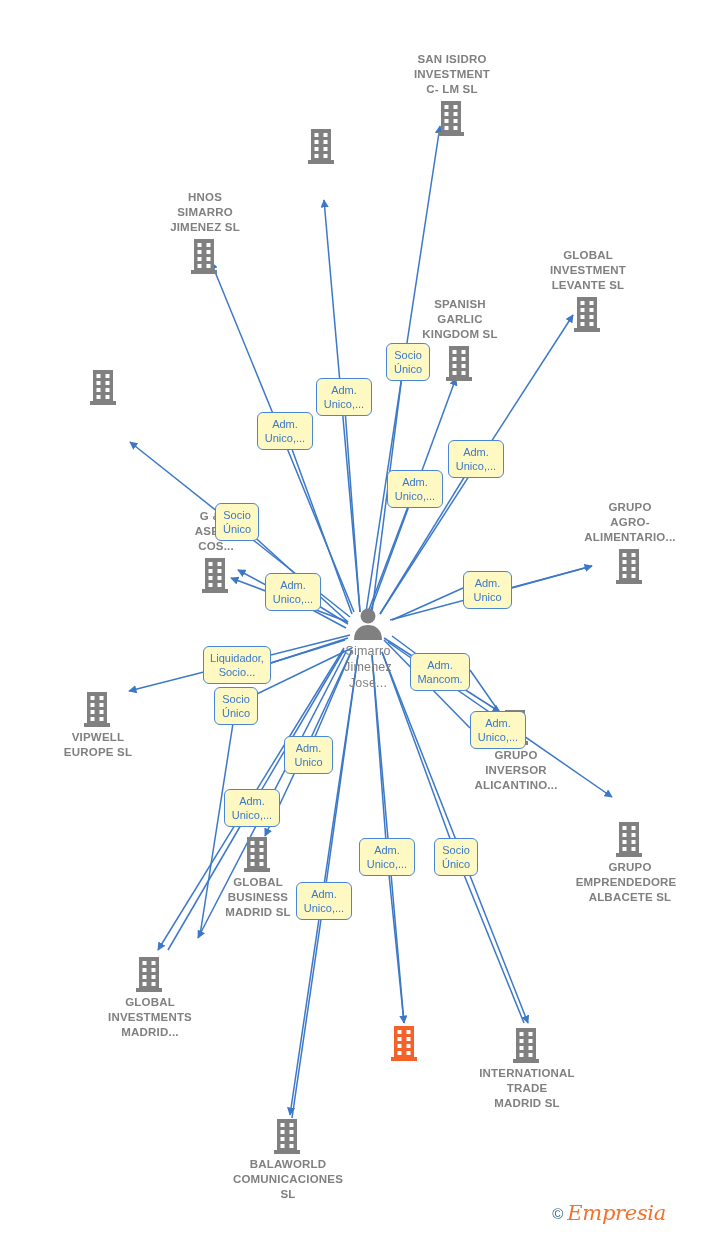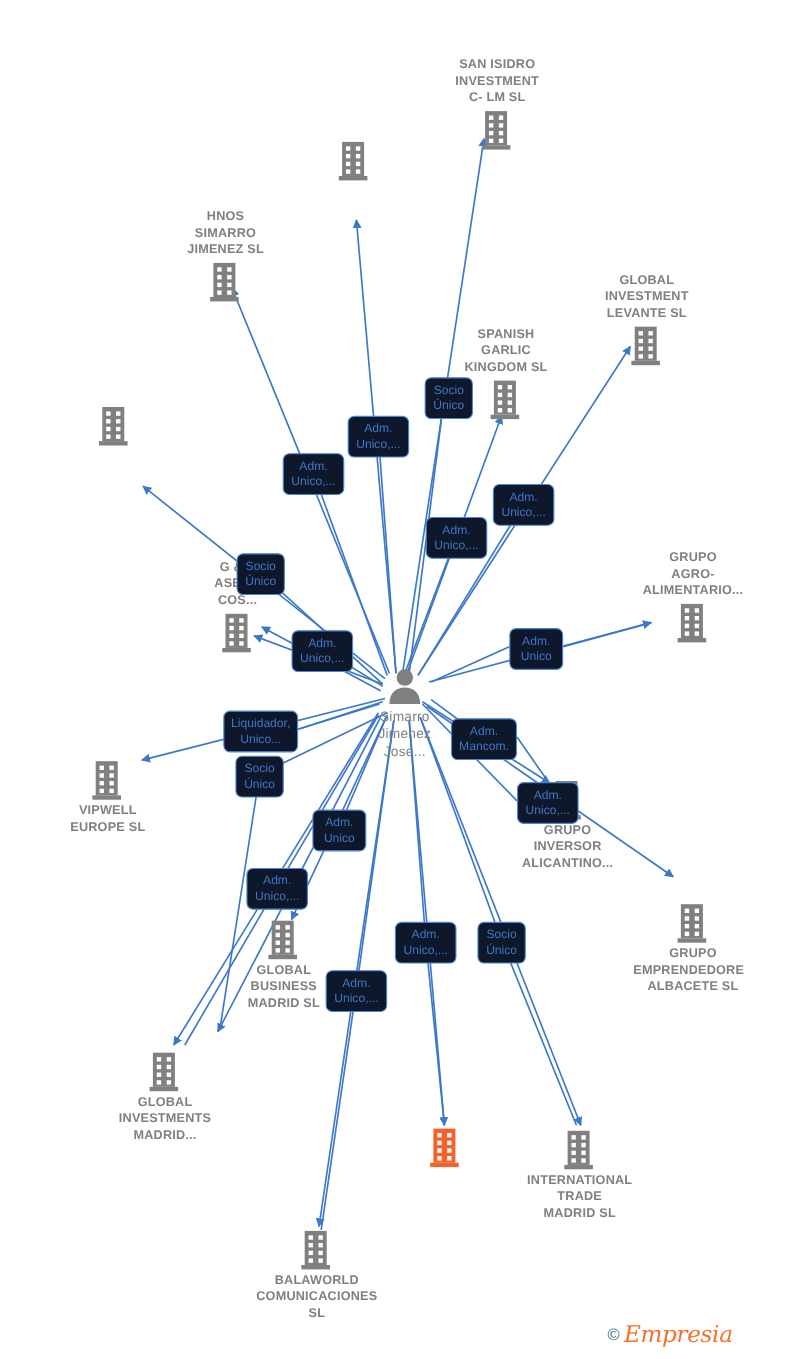--- a/index.html
+++ b/index.html
@@ -44,21 +44,21 @@
   .node .glyph {
     display: block;
     margin: 0 auto;
     line-height: 0;
   }
   .node.label-above .label { margin-bottom: 2px; }
   .node.label-below .label { margin-top: 2px; }
 
   .badge {
     position: absolute;
-    background: #0f172a;
+    background: #fef9c3;
     border: 1.6px solid #4a86d8;
     border-radius: 6px;
     color: #3c78c8;
     font-size: 11px;
     line-height: 14px;
     text-align: center;
     padding: 4px 5px;
     z-index: 20;
     white-space: pre-line;
     box-sizing: border-box;
@@ -449,21 +449,21 @@
 Unico,...</div>
       <div class="badge" style="left: 387px; top: 470px; width: 56px; min-height: 34px;">Adm.
 Unico,...</div>
       <div class="badge" style="left: 215px; top: 503px; width: 44px; min-height: 34px;">Socio
 Único</div>
       <div class="badge" style="left: 463px; top: 571px; width: 49px; min-height: 34px;">Adm.
 Unico</div>
       <div class="badge" style="left: 265px; top: 573px; width: 56px; min-height: 34px;">Adm.
 Unico,...</div>
       <div class="badge" style="left: 203px; top: 646px; width: 68px; min-height: 34px;">Liquidador,
-Unico...</div>
+Socio...</div>
       <div class="badge" style="left: 410px; top: 653px; width: 60px; min-height: 34px;">Adm.
 Mancom.</div>
       <div class="badge" style="left: 214px; top: 687px; width: 44px; min-height: 34px;">Socio
 Único</div>
       <div class="badge" style="left: 470px; top: 711px; width: 56px; min-height: 34px;">Adm.
 Unico,...</div>
       <div class="badge" style="left: 284px; top: 736px; width: 49px; min-height: 34px;">Adm.
 Unico</div>
       <div class="badge" style="left: 224px; top: 789px; width: 56px; min-height: 34px;">Adm.
 Unico,...</div>

